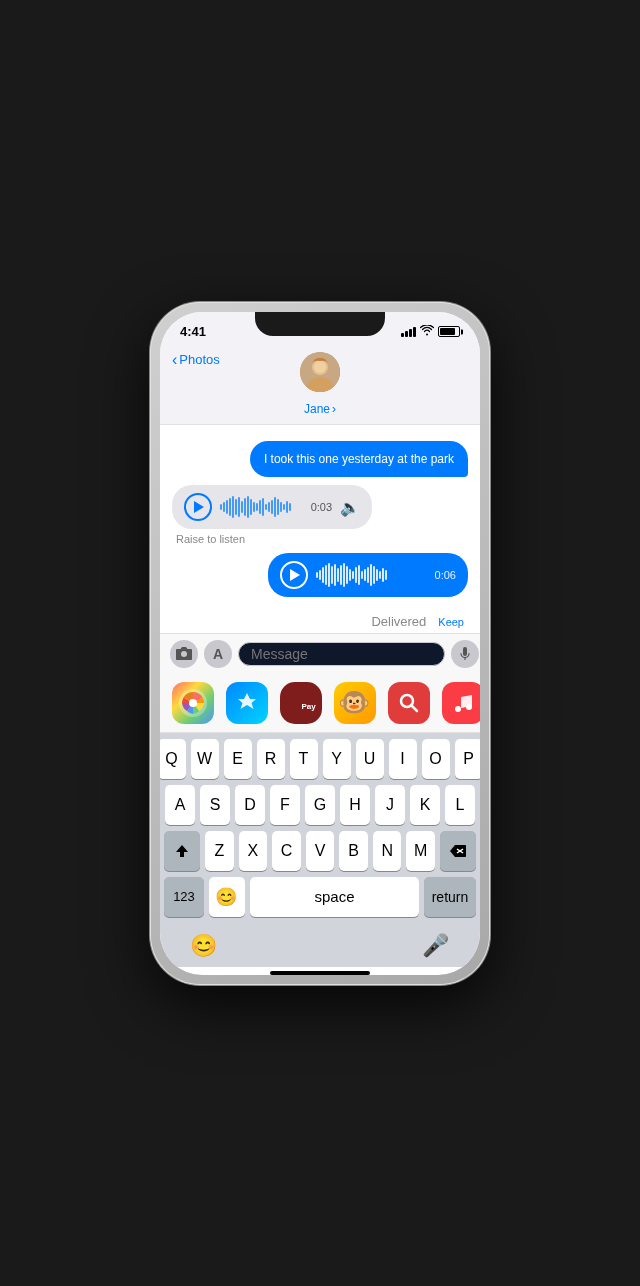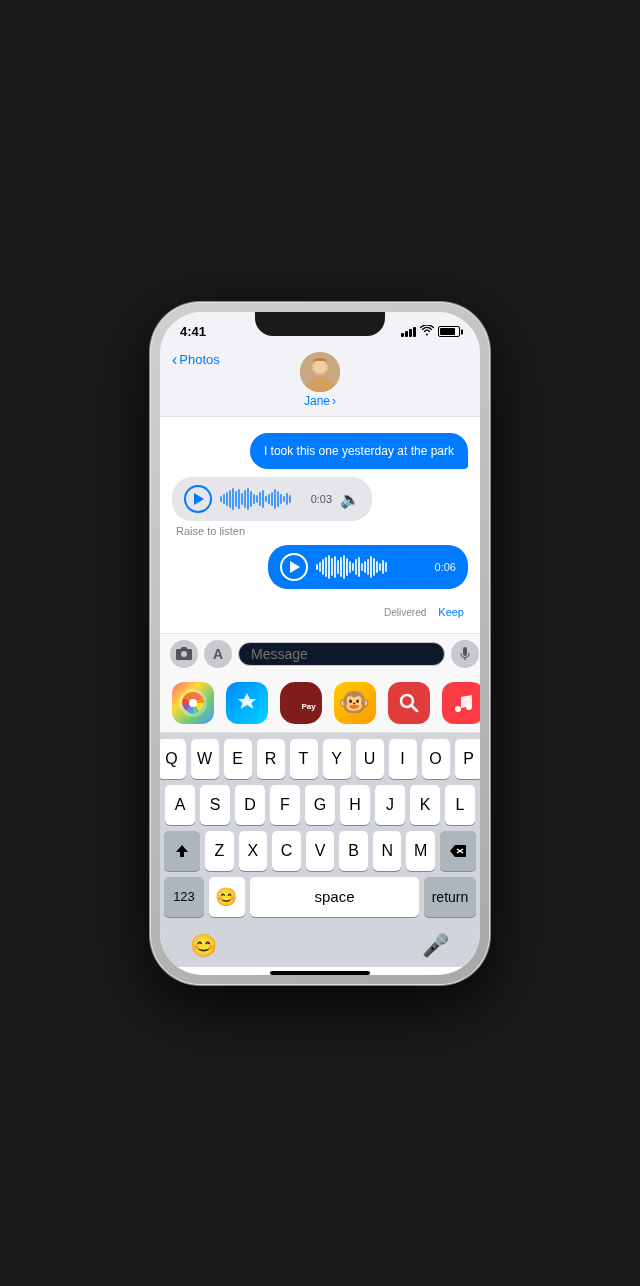--- a/index.html
+++ b/index.html
@@ -133,21 +133,21 @@
       overflow: hidden;
       background: linear-gradient(135deg, #c8a882, #a07040);
       display: flex;
       align-items: center;
       justify-content: center;
       font-size: 18px;
     }
     .contact-name {
       font-size: 12px;
       color: #007aff;
-      margin-top: 2px;
+      margin-top: 10px;
       display: flex;
       align-items: center;
       gap: 2px;
     }
     
     .msg-bubble-out {
       align-self: flex-end;
       background: #007aff;
       color: #fff;
       padding: 10px 14px;
@@ -264,21 +264,21 @@
       flex-shrink: 0;
     }
     .delivered-row {
       display: flex;
       justify-content: flex-end;
       align-items: center;
       gap: 12px;
       margin-right: 4px;
     }
     .delivered-text {
-      font-size: 10px;
+      font-size: 13px;
       color: #888;
       padding-left: 36px;
     }
     .keep-text {
       font-size: 11px;
       color: #007aff;
       cursor: pointer;
     }
     
     .input-toolbar {

